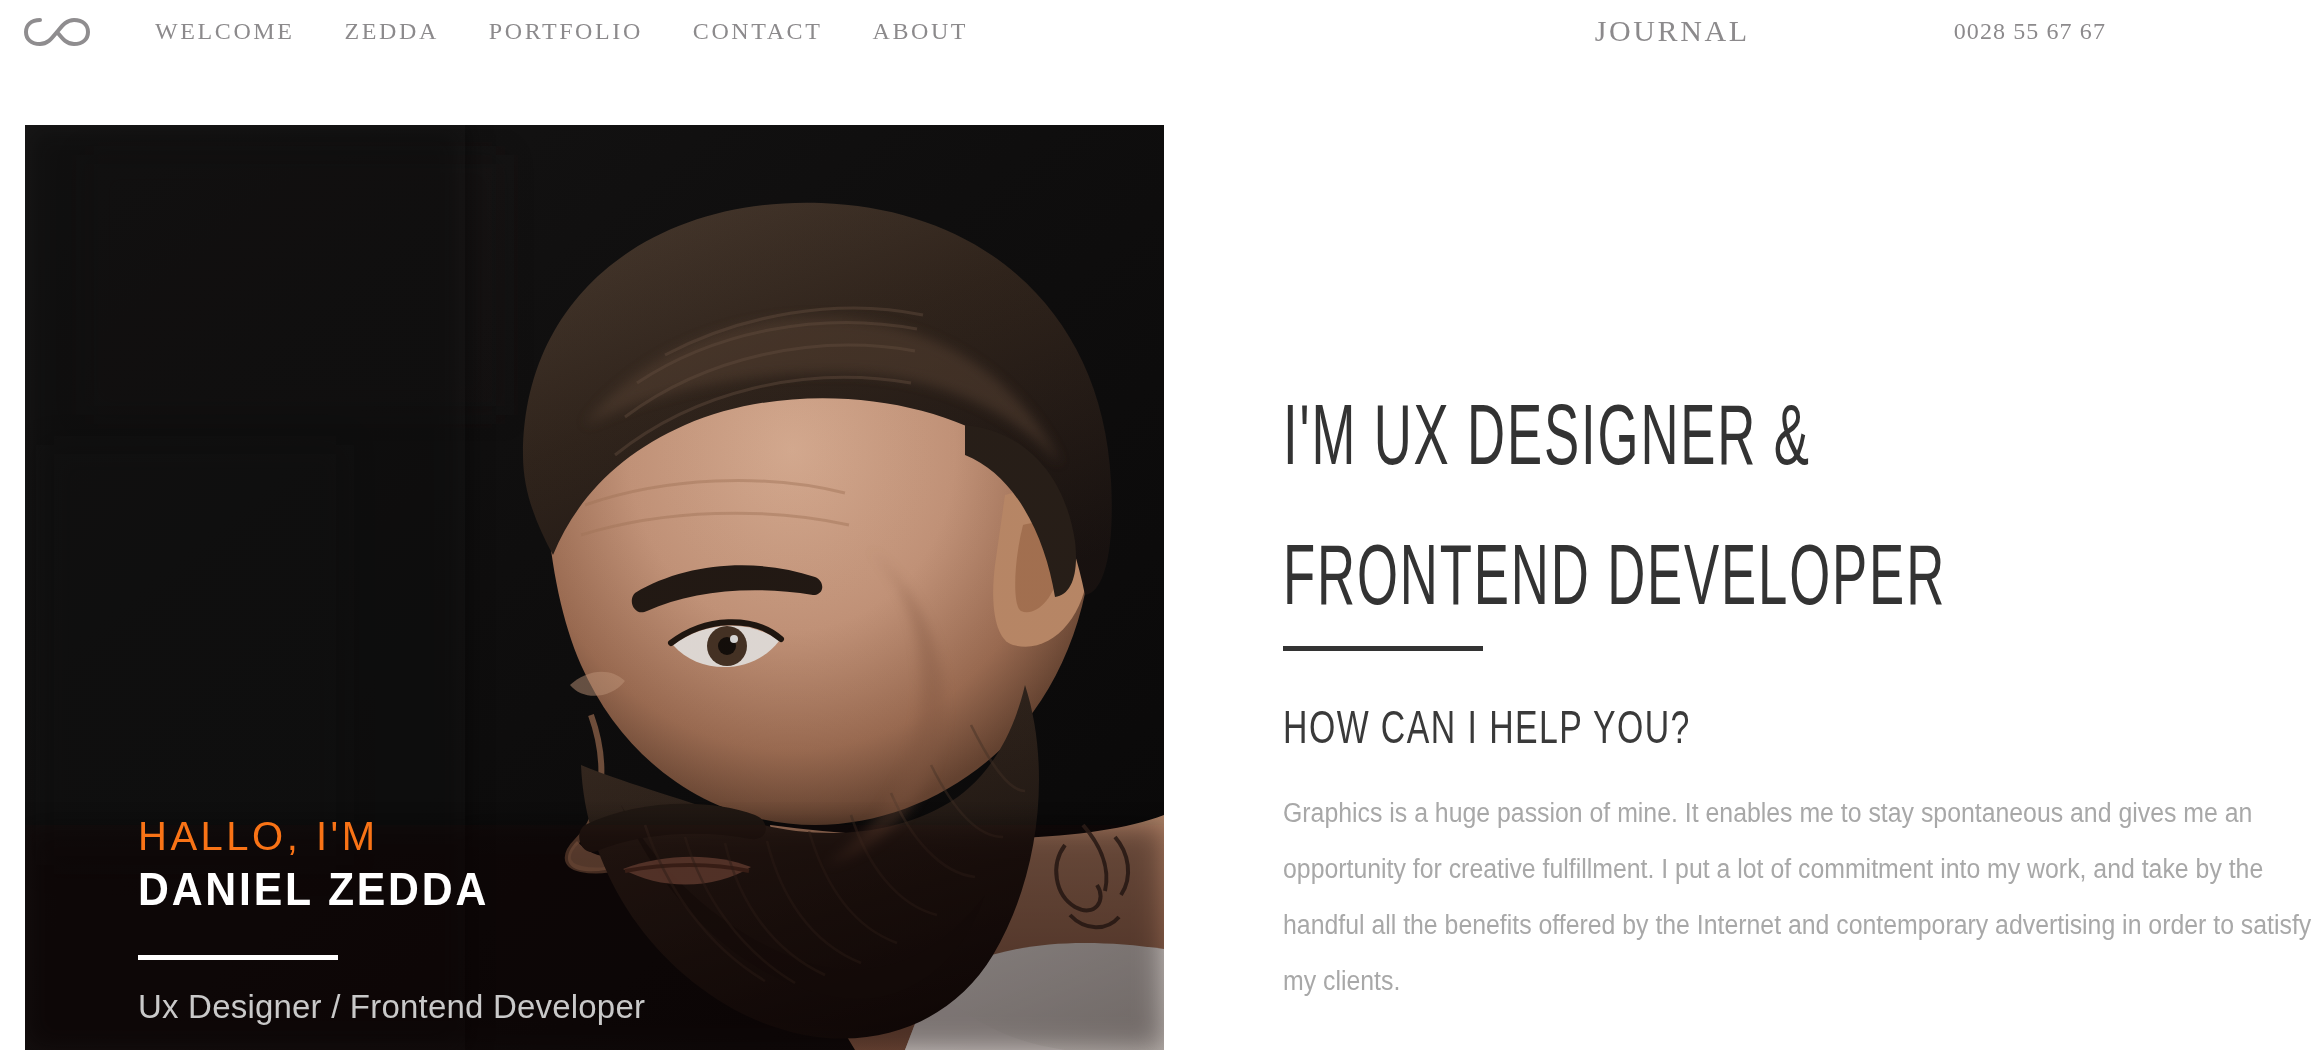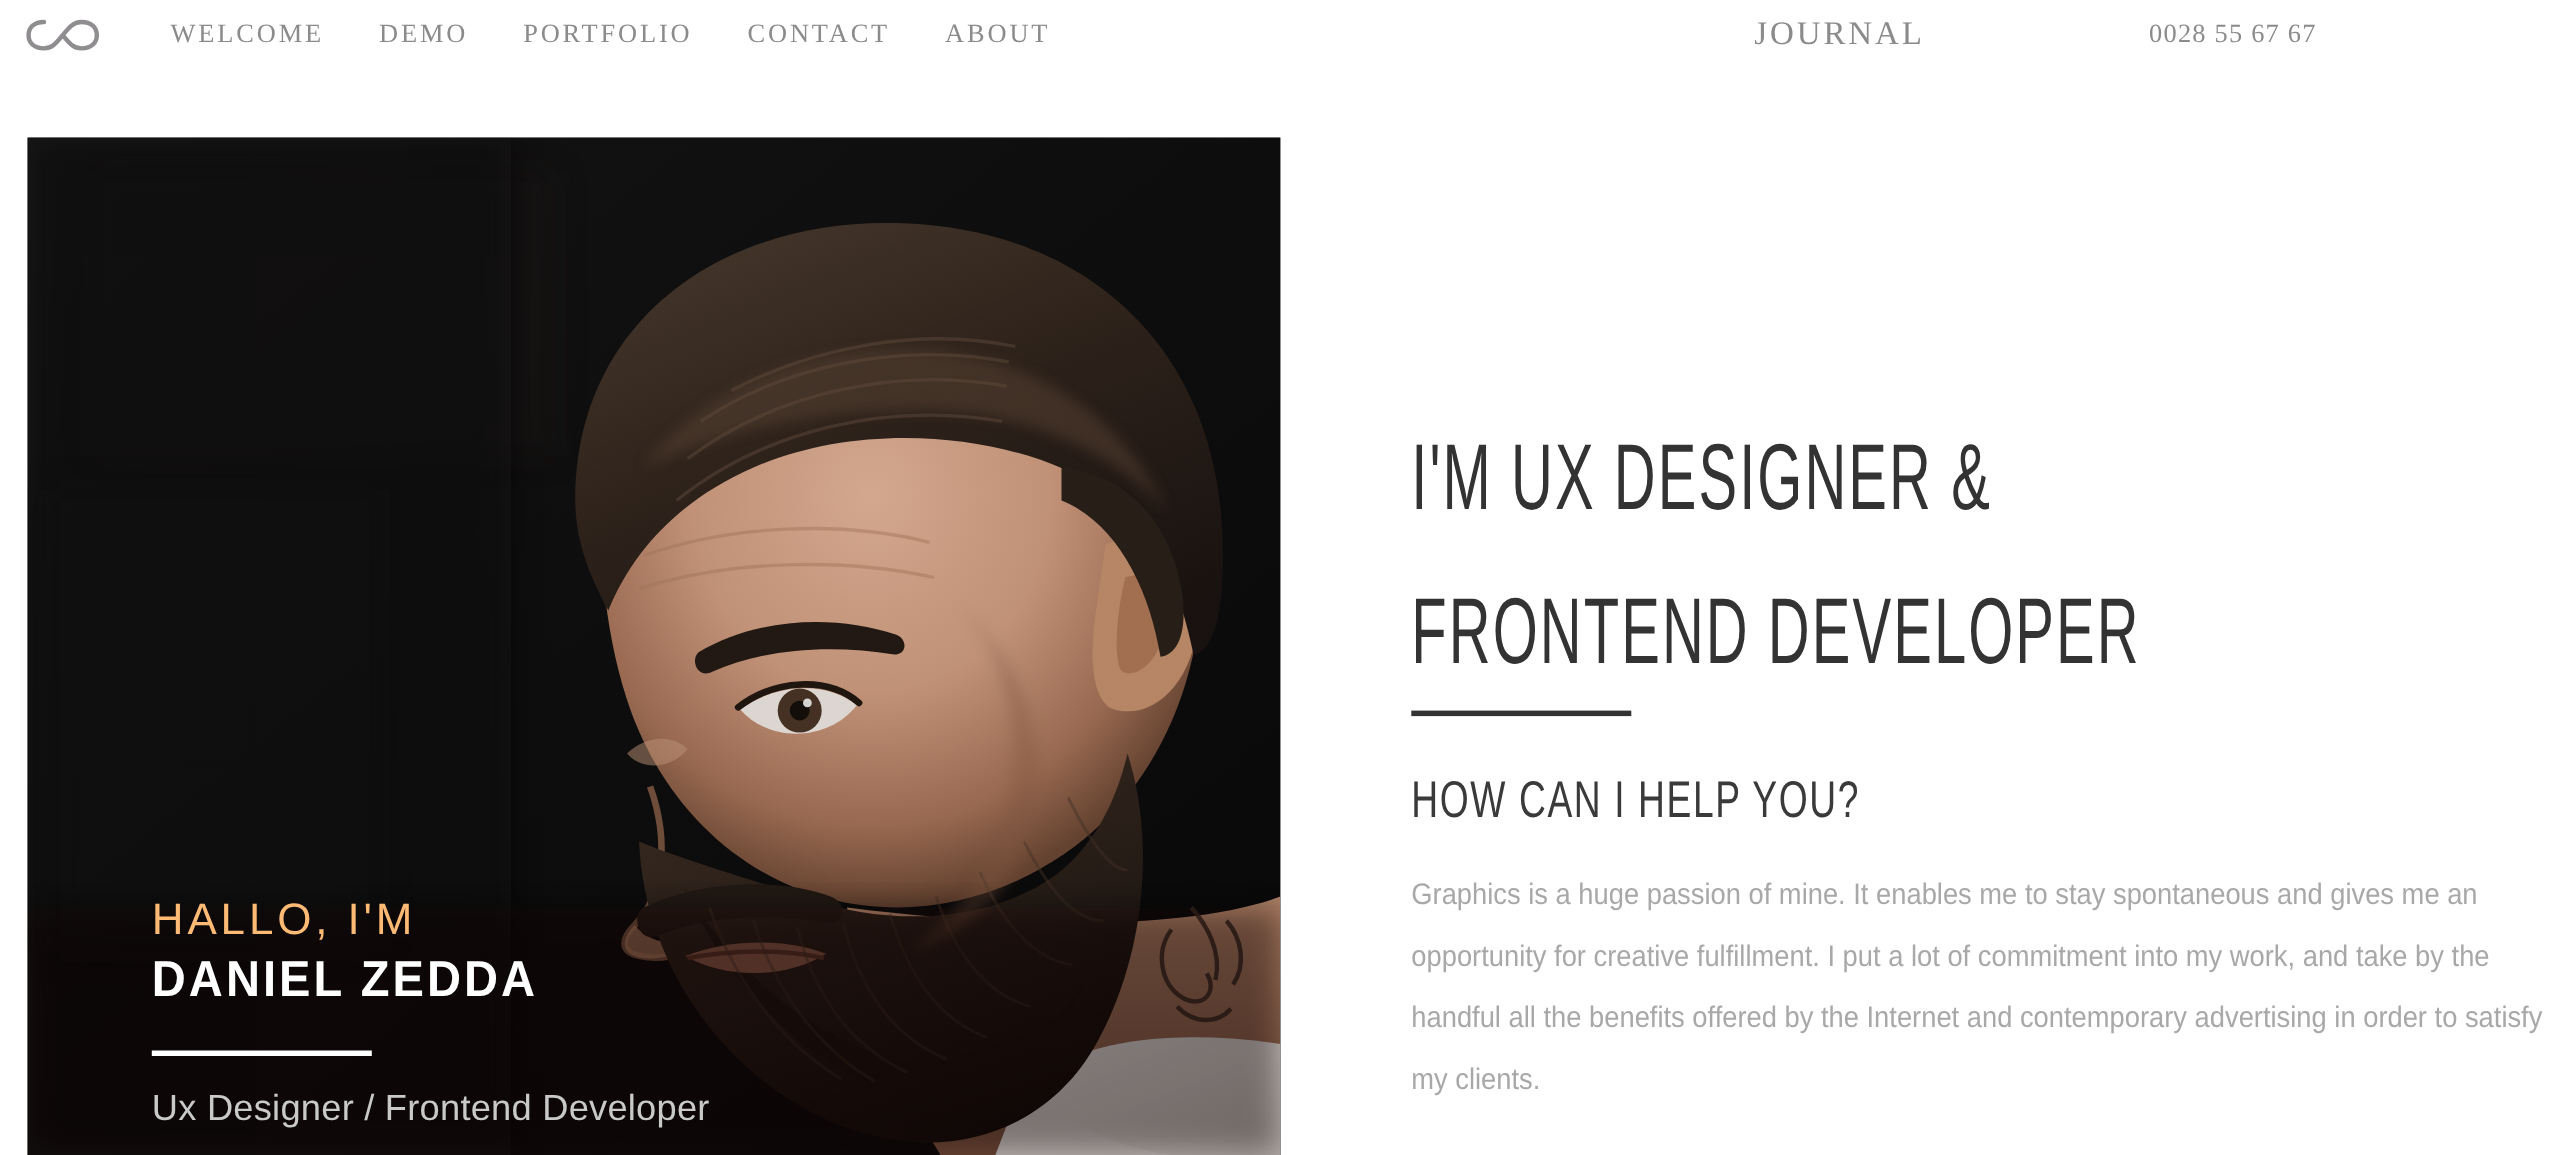--- a/index.html
+++ b/index.html
@@ -110,21 +110,21 @@
     position: absolute;
     left: 113px;
     bottom: 22px;
     z-index: 5;
   }
   .overlay-hallo {
     font-family: "Liberation Sans", sans-serif;
     font-size: 40px;
     font-weight: 300;
     letter-spacing: 3.5px;
-    color: #fdba74;
+    color: #f97316;
     line-height: 48px;
     white-space: nowrap;
   }
   .overlay-name {
     font-family: "Liberation Sans", sans-serif;
     font-size: 46px;
     font-weight: bold;
     letter-spacing: 3px;
     color: #ffffff;
     line-height: 54px;
@@ -226,21 +226,21 @@
     <a class="logo" href="#">
       <span>
         <svg width="70" height="34" viewBox="0 0 70 34" aria-hidden="true">
           <path d="M18 5 C9 5 4 10 4 17 C4 24 9 29 18 29 C26 29 30 23 35 17 C40 11 44 5 52 5 C61 5 66 10 66 17 C66 24 61 29 52 29 C44 29 40 23 35 17" fill="none" stroke="#8f8d8f" stroke-width="4" stroke-linecap="round"></path>
         </svg>
       </span>
     </a>
 
     <nav class="main-nav">
       <a class="nav-link" href="#">WELCOME</a>
-      <a class="nav-link" href="#">DEMO</a>
+      <a class="nav-link" href="#">ZEDDA</a>
       <a class="nav-link" href="#">PORTFOLIO</a>
       <a class="nav-link" href="#">CONTACT</a>
       <a class="nav-link" href="#">ABOUT</a>
     </nav>
 
     <div class="header-right">
       <a class="journal-link" href="#">JOURNAL</a>
       <span class="phone-number">0028 55 67 67</span>
     </div>
 

